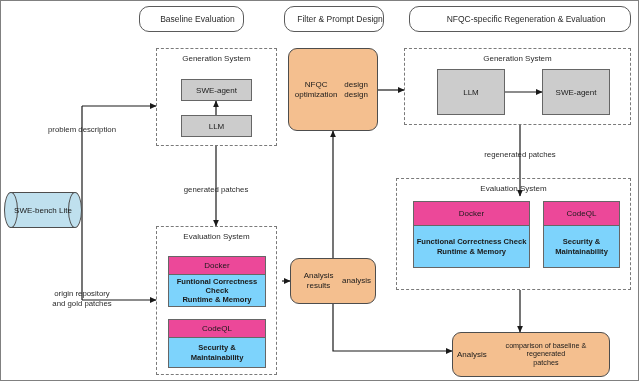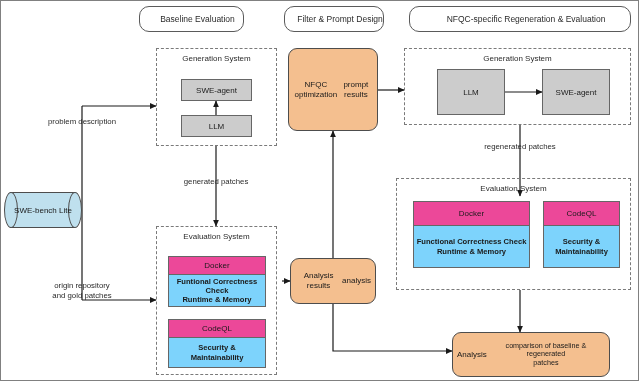--- a/index.html
+++ b/index.html
@@ -96,21 +96,21 @@
   }
   .cyl .ctext{
     position:absolute;left:0;top:0;width:100%;height:100%;
     display:flex;align-items:center;justify-content:center;
     font-size:8px;color:#1a1a1a;text-align:center;
   }
 
   
   .caption{
     position:absolute;font-size:7.8px;color:#2b2b2b;text-align:center;
-    line-height:1.25;white-space:pre-line;
+    line-height:1.25;white-space:pre-line;margin-top:8px;
   }
 </style>
 </head>
 <body>
 
 <div id="root">
   <div class="frame"></div>
 
   <svg class="wires" viewBox="0 0 640 382">
     <defs>
@@ -181,21 +181,21 @@
     <div class="mbody" style="height:32px;white-space:pre-line;">Funtional Correctness Check
 Runtime &amp; Memory</div>
   </div>
   <div class="module" style="left:168px;top:319px;width:98px;">
     <div class="mhead" style="height:19px;">CodeQL</div>
     <div class="mbody" style="height:30px;white-space:pre-line;">Security &amp; Maintainability</div>
   </div>
 
   <div class="obox" style="left:288px;top:48px;width:90px;height:83px;">
     <div>NFQC optimization</div>
-    <div>prompt results</div>
+    <div>design design</div>
   </div>
 
   <div class="obox" style="left:290px;top:258px;width:86px;height:46px;">
     <div>Analysis results</div>
     <div>analysis</div>
   </div>
 
   <div class="dashgroup" style="left:404px;top:48px;width:227px;height:77px;">
     <div class="gtitle">Generation System</div>
   </div>

